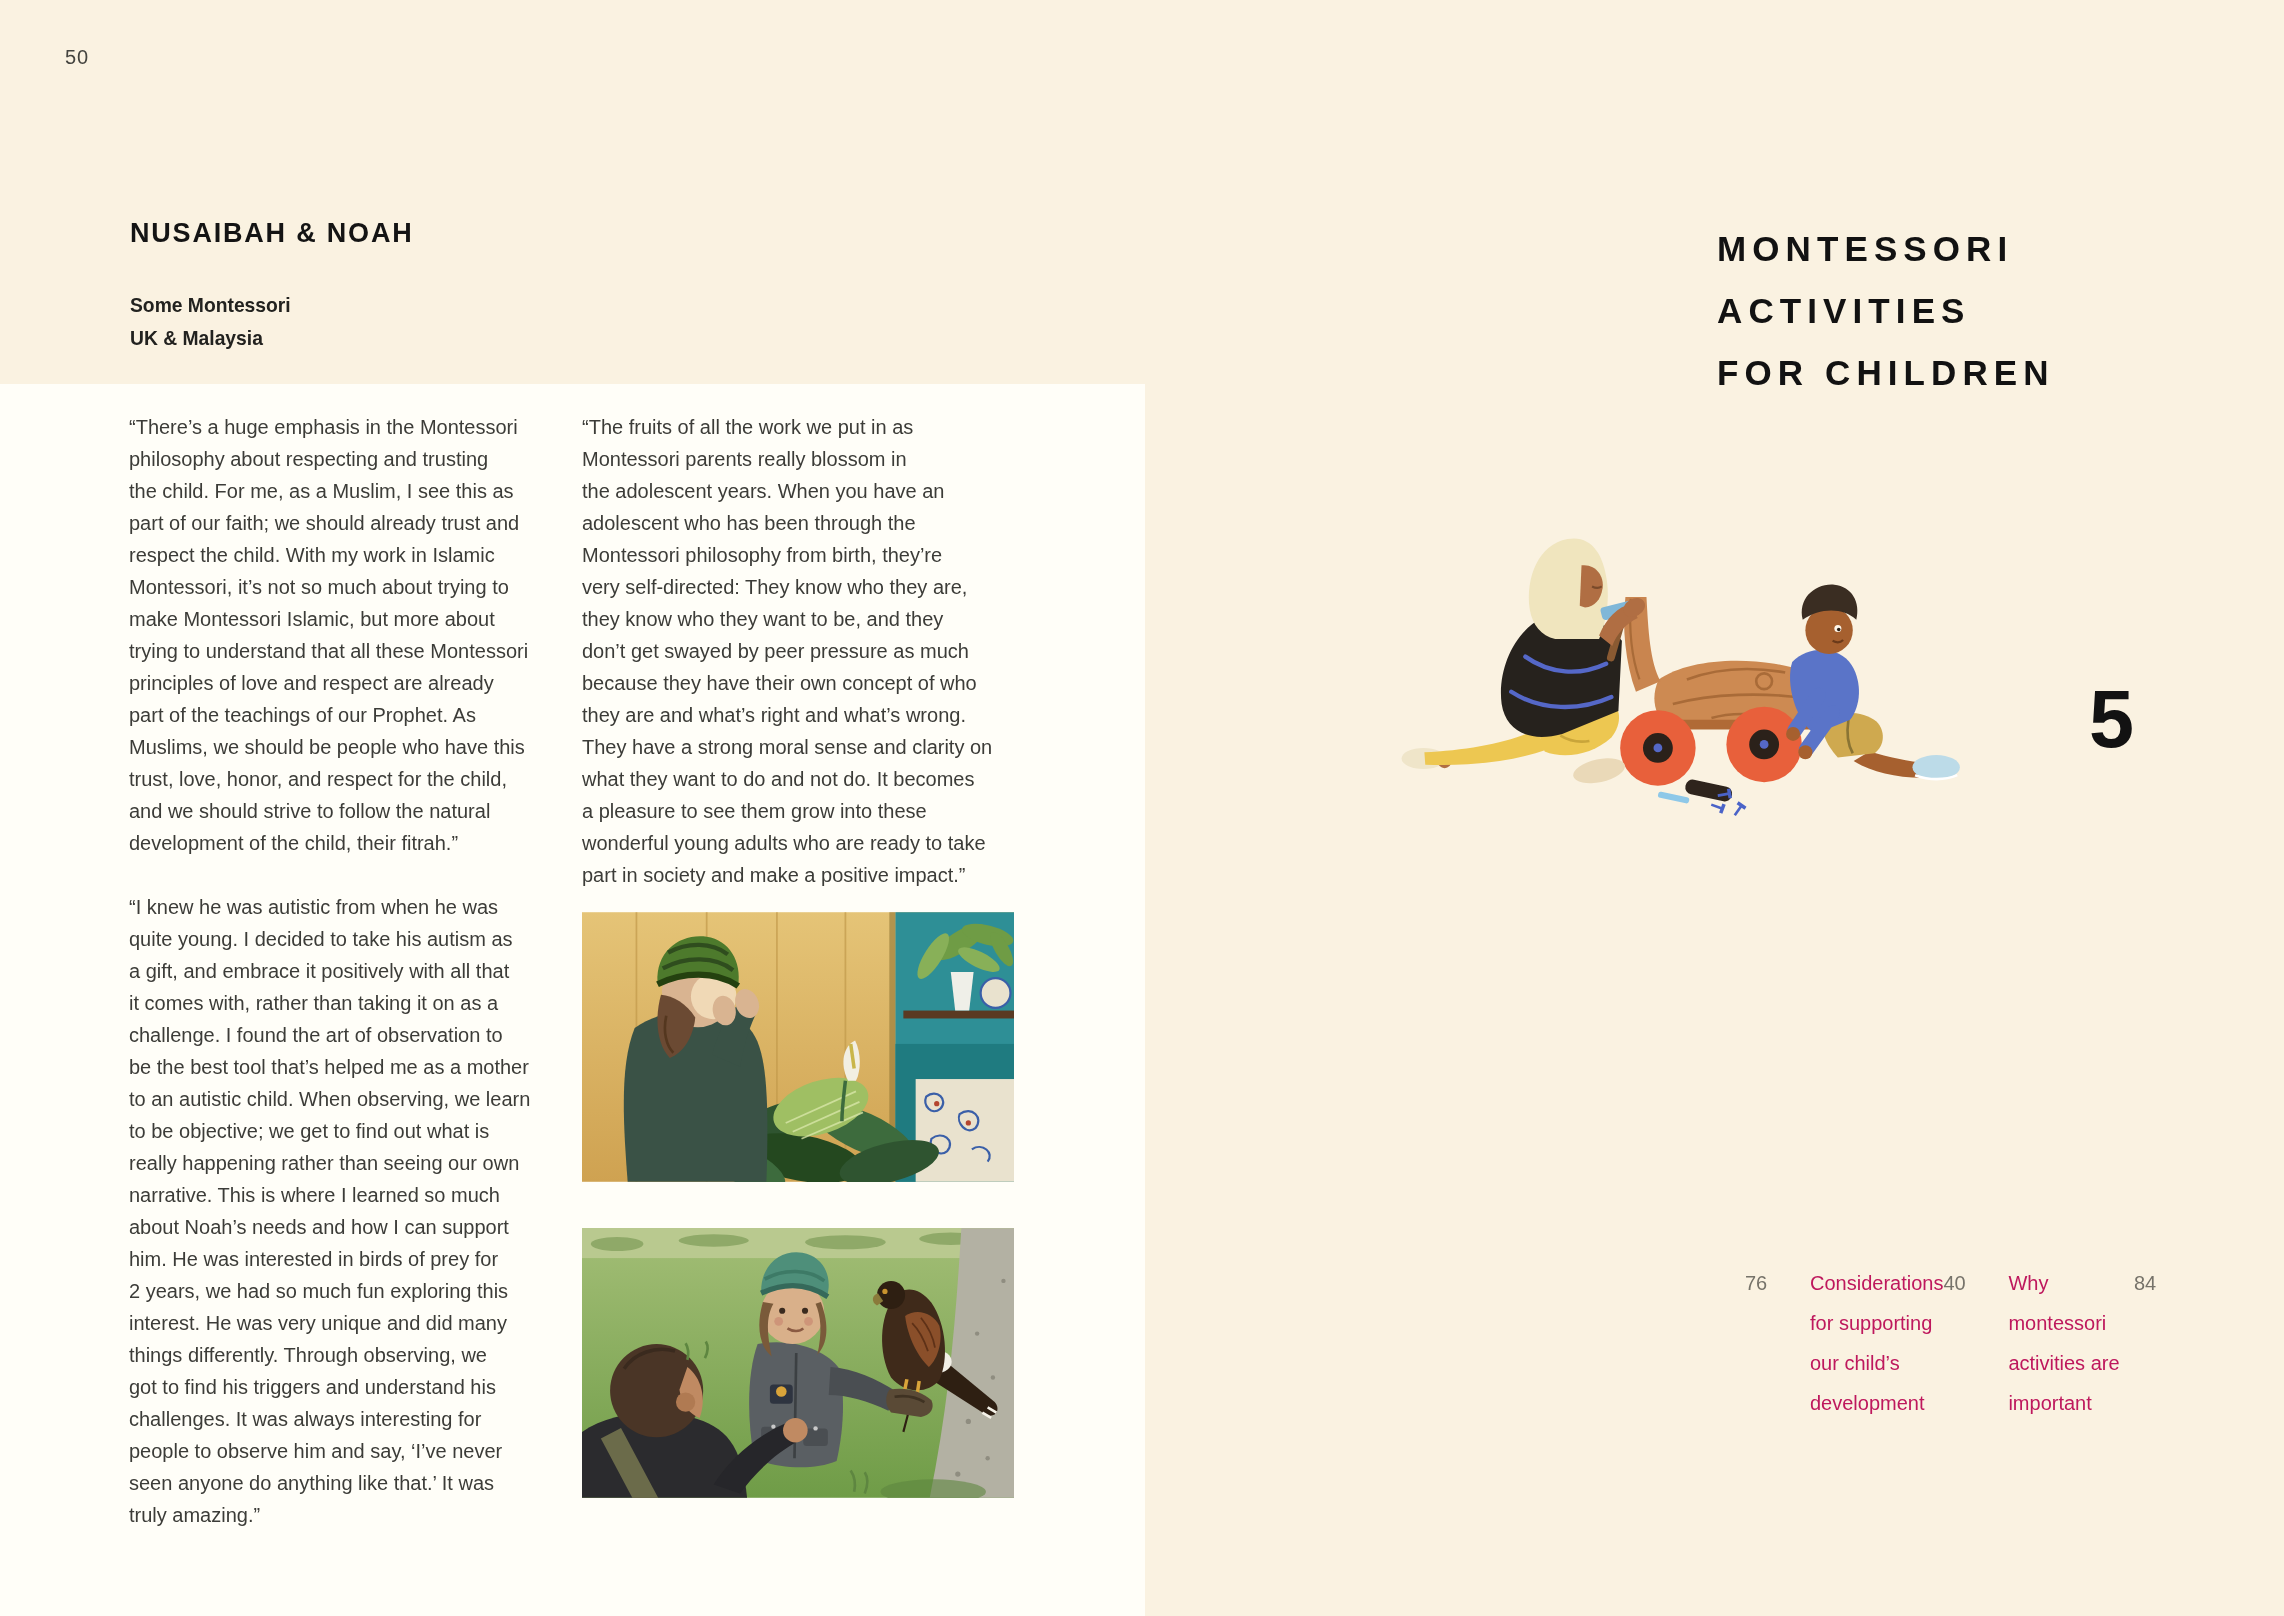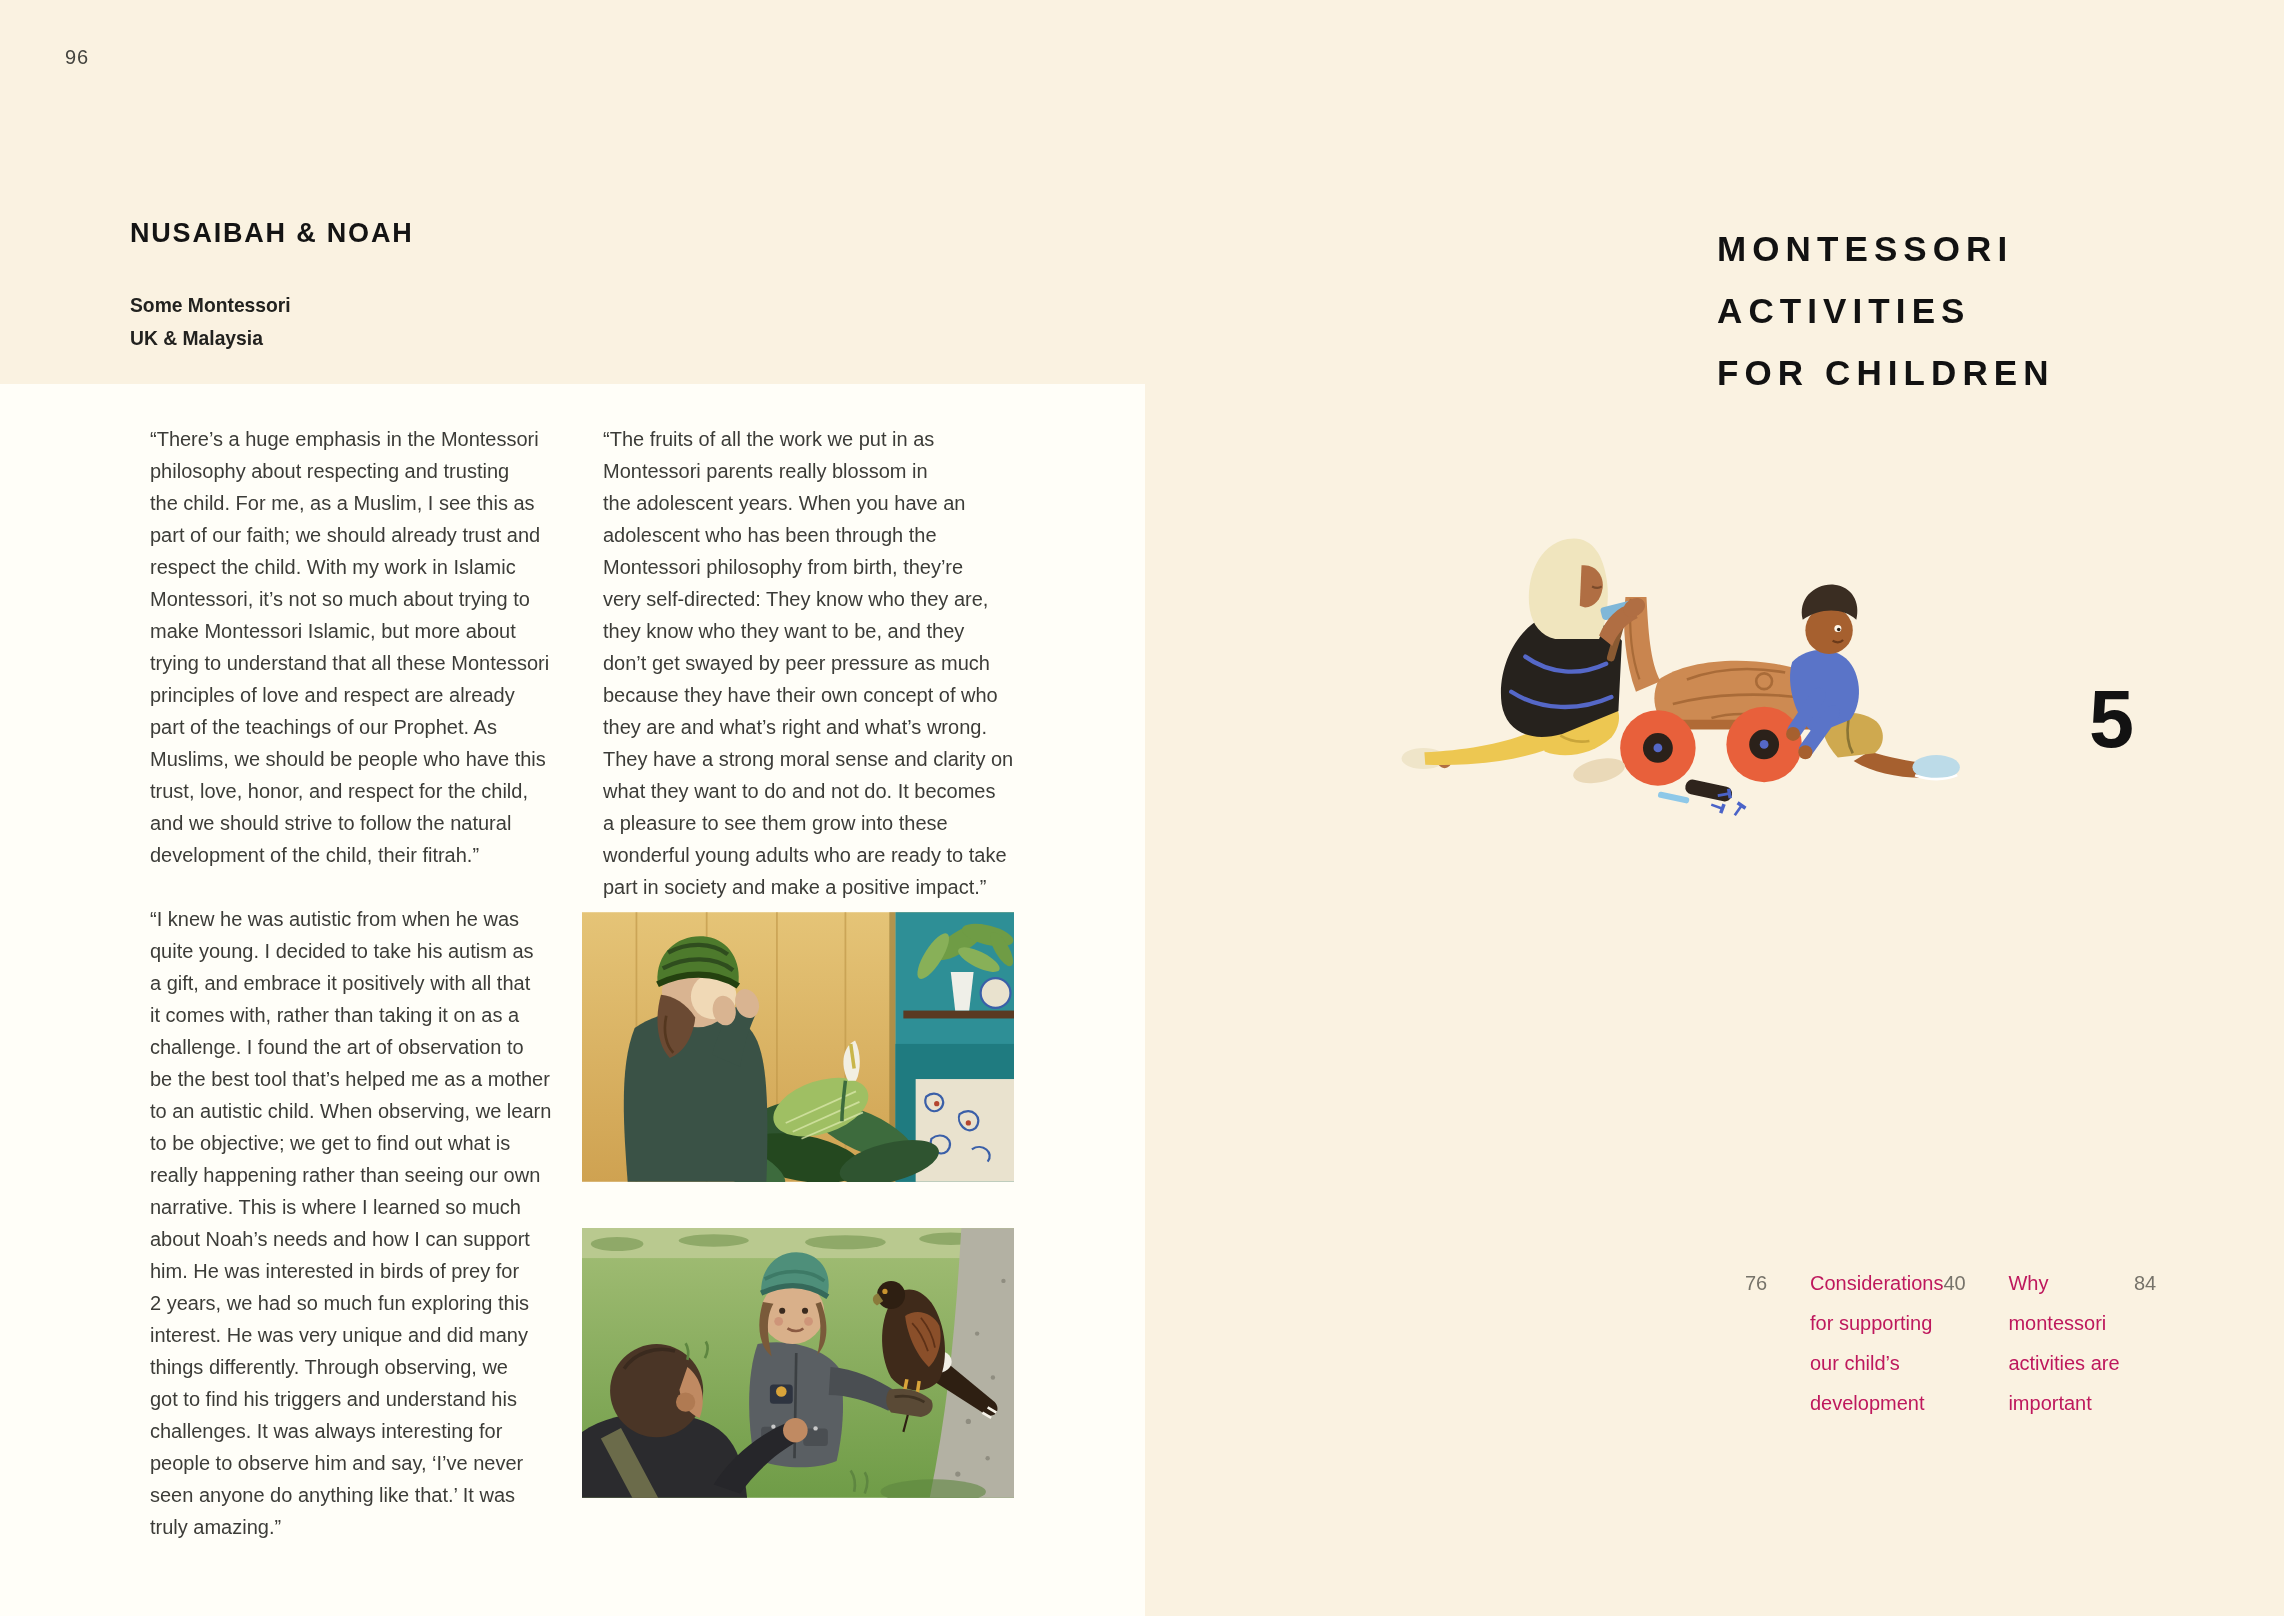--- a/index.html
+++ b/index.html
@@ -4,21 +4,21 @@
 <style>
   html,body{margin:0;padding:0;background:#e8e4da;}
   .spread{
     position:relative;width:2284px;height:1616px;overflow:hidden;
     background:#FAF2E1;font-family:"Liberation Sans",sans-serif;
   }
   .white-panel{position:absolute;left:0;top:384px;width:1145px;height:1232px;background:#FFFEF8;}
   .pnum{position:absolute;left:65px;top:46px;font-size:20px;letter-spacing:0.9px;color:#44443F;}
   .heading{position:absolute;left:130px;top:218px;font-size:27px;font-weight:700;letter-spacing:1.8px;color:#141414;}
   .byline{position:absolute;left:130px;top:290px;font-size:19.3px;font-weight:700;line-height:32.5px;color:#22221F;}
-  .col{position:absolute;top:423px;font-size:20px;line-height:32px;color:#3C3C38;margin-left:21px;}
+  .col{position:absolute;top:411px;font-size:20px;line-height:32px;color:#3C3C38;}
   .col p{margin:0 0 32px 0;white-space:pre-line;}
   .col1{left:129px;width:470px;}
   .col2{left:582px;width:470px;}
   .photo{position:absolute;width:432px;height:270px;}
   .photo svg{display:block;width:100%;height:100%;}
   .photo1{left:582px;top:912px;}
   .photo2{left:582px;top:1228px;}
   .title{position:absolute;left:1717px;top:218px;font-size:35px;font-weight:700;letter-spacing:6.1px;line-height:62px;color:#121212;}
   .illu{position:absolute;left:1395px;top:532px;width:589px;height:309px;}
   .illu svg{display:block;width:100%;height:100%;}
@@ -28,21 +28,21 @@
   .toc-page{width:50px;flex:0 0 50px;color:#76736A;}
   .toc-label{color:#be185d;white-space:pre-line;margin-left:15px;}
 </style>
 </head>
 <body>
 
 <div class="spread">
 
   <div class="white-panel"></div>
 
-  <div class="pnum">96</div>
+  <div class="pnum">50</div>
 
   <div class="heading">NUSAIBAH &amp; NOAH</div>
 
   <div class="byline">
     <div>Some Montessori</div>
     <div>UK &amp; Malaysia</div>
   </div>
 
   <div class="col col1">
     <p>“There’s a huge emphasis in the Montessori

